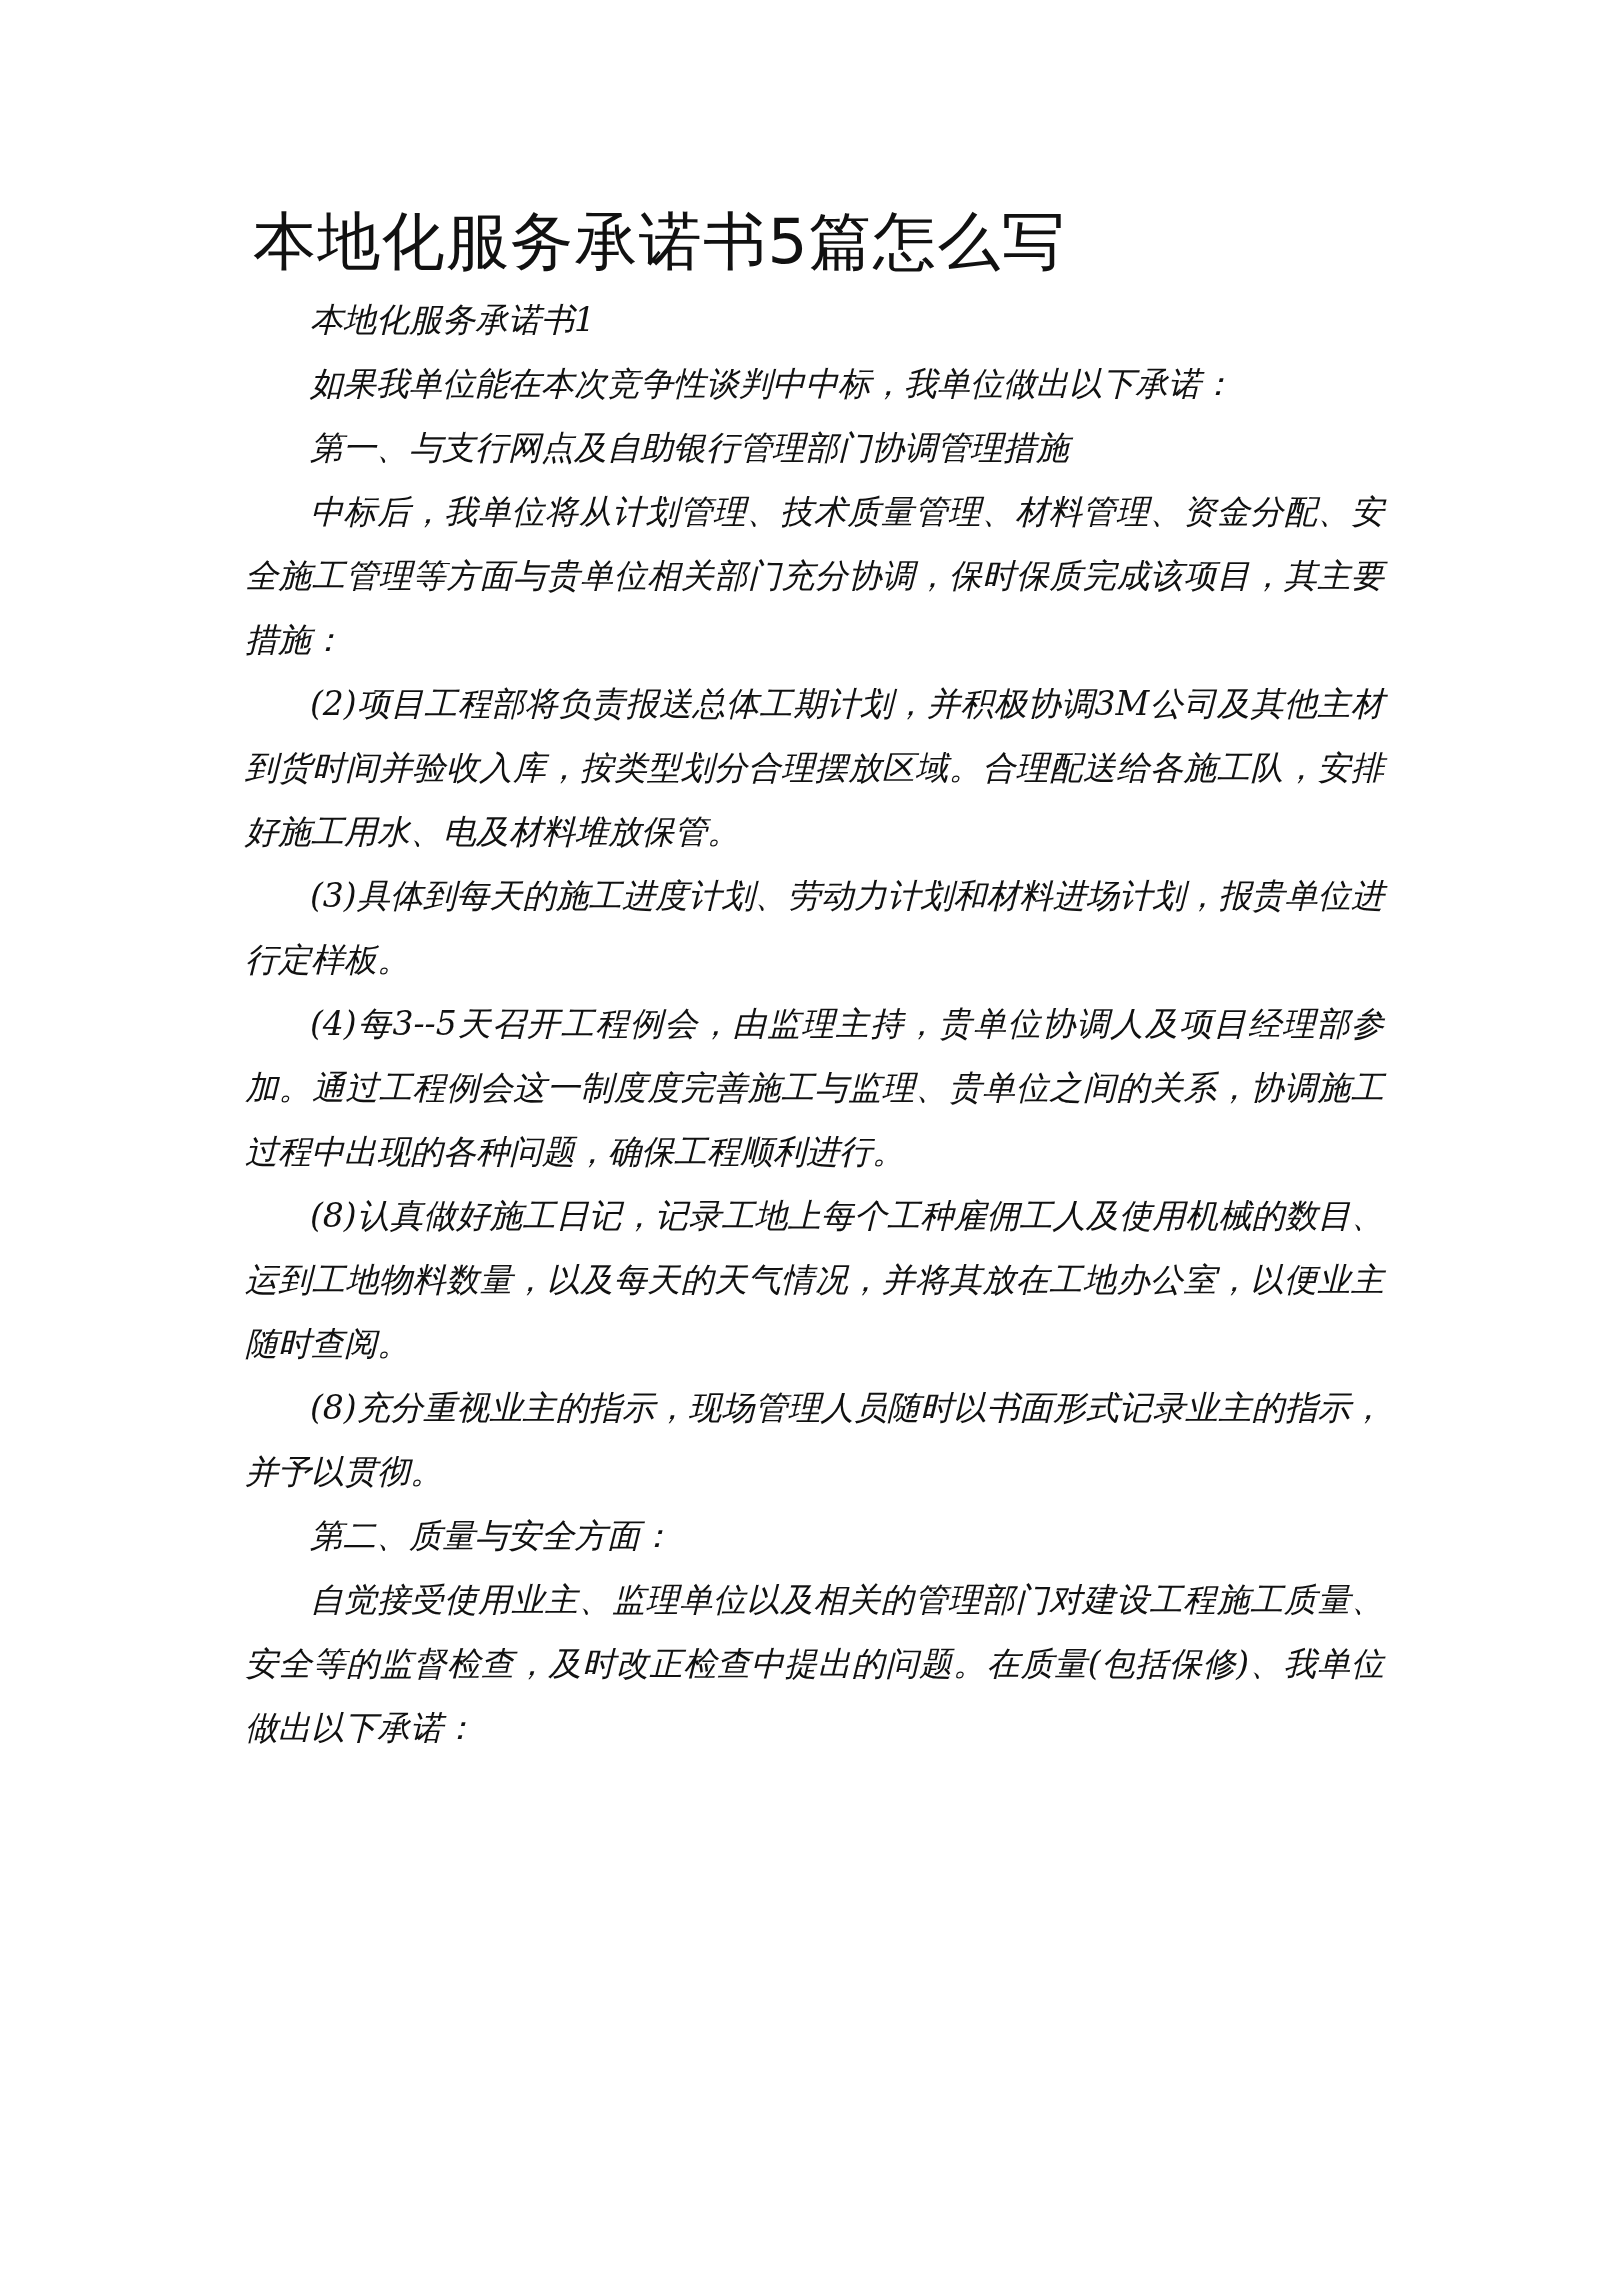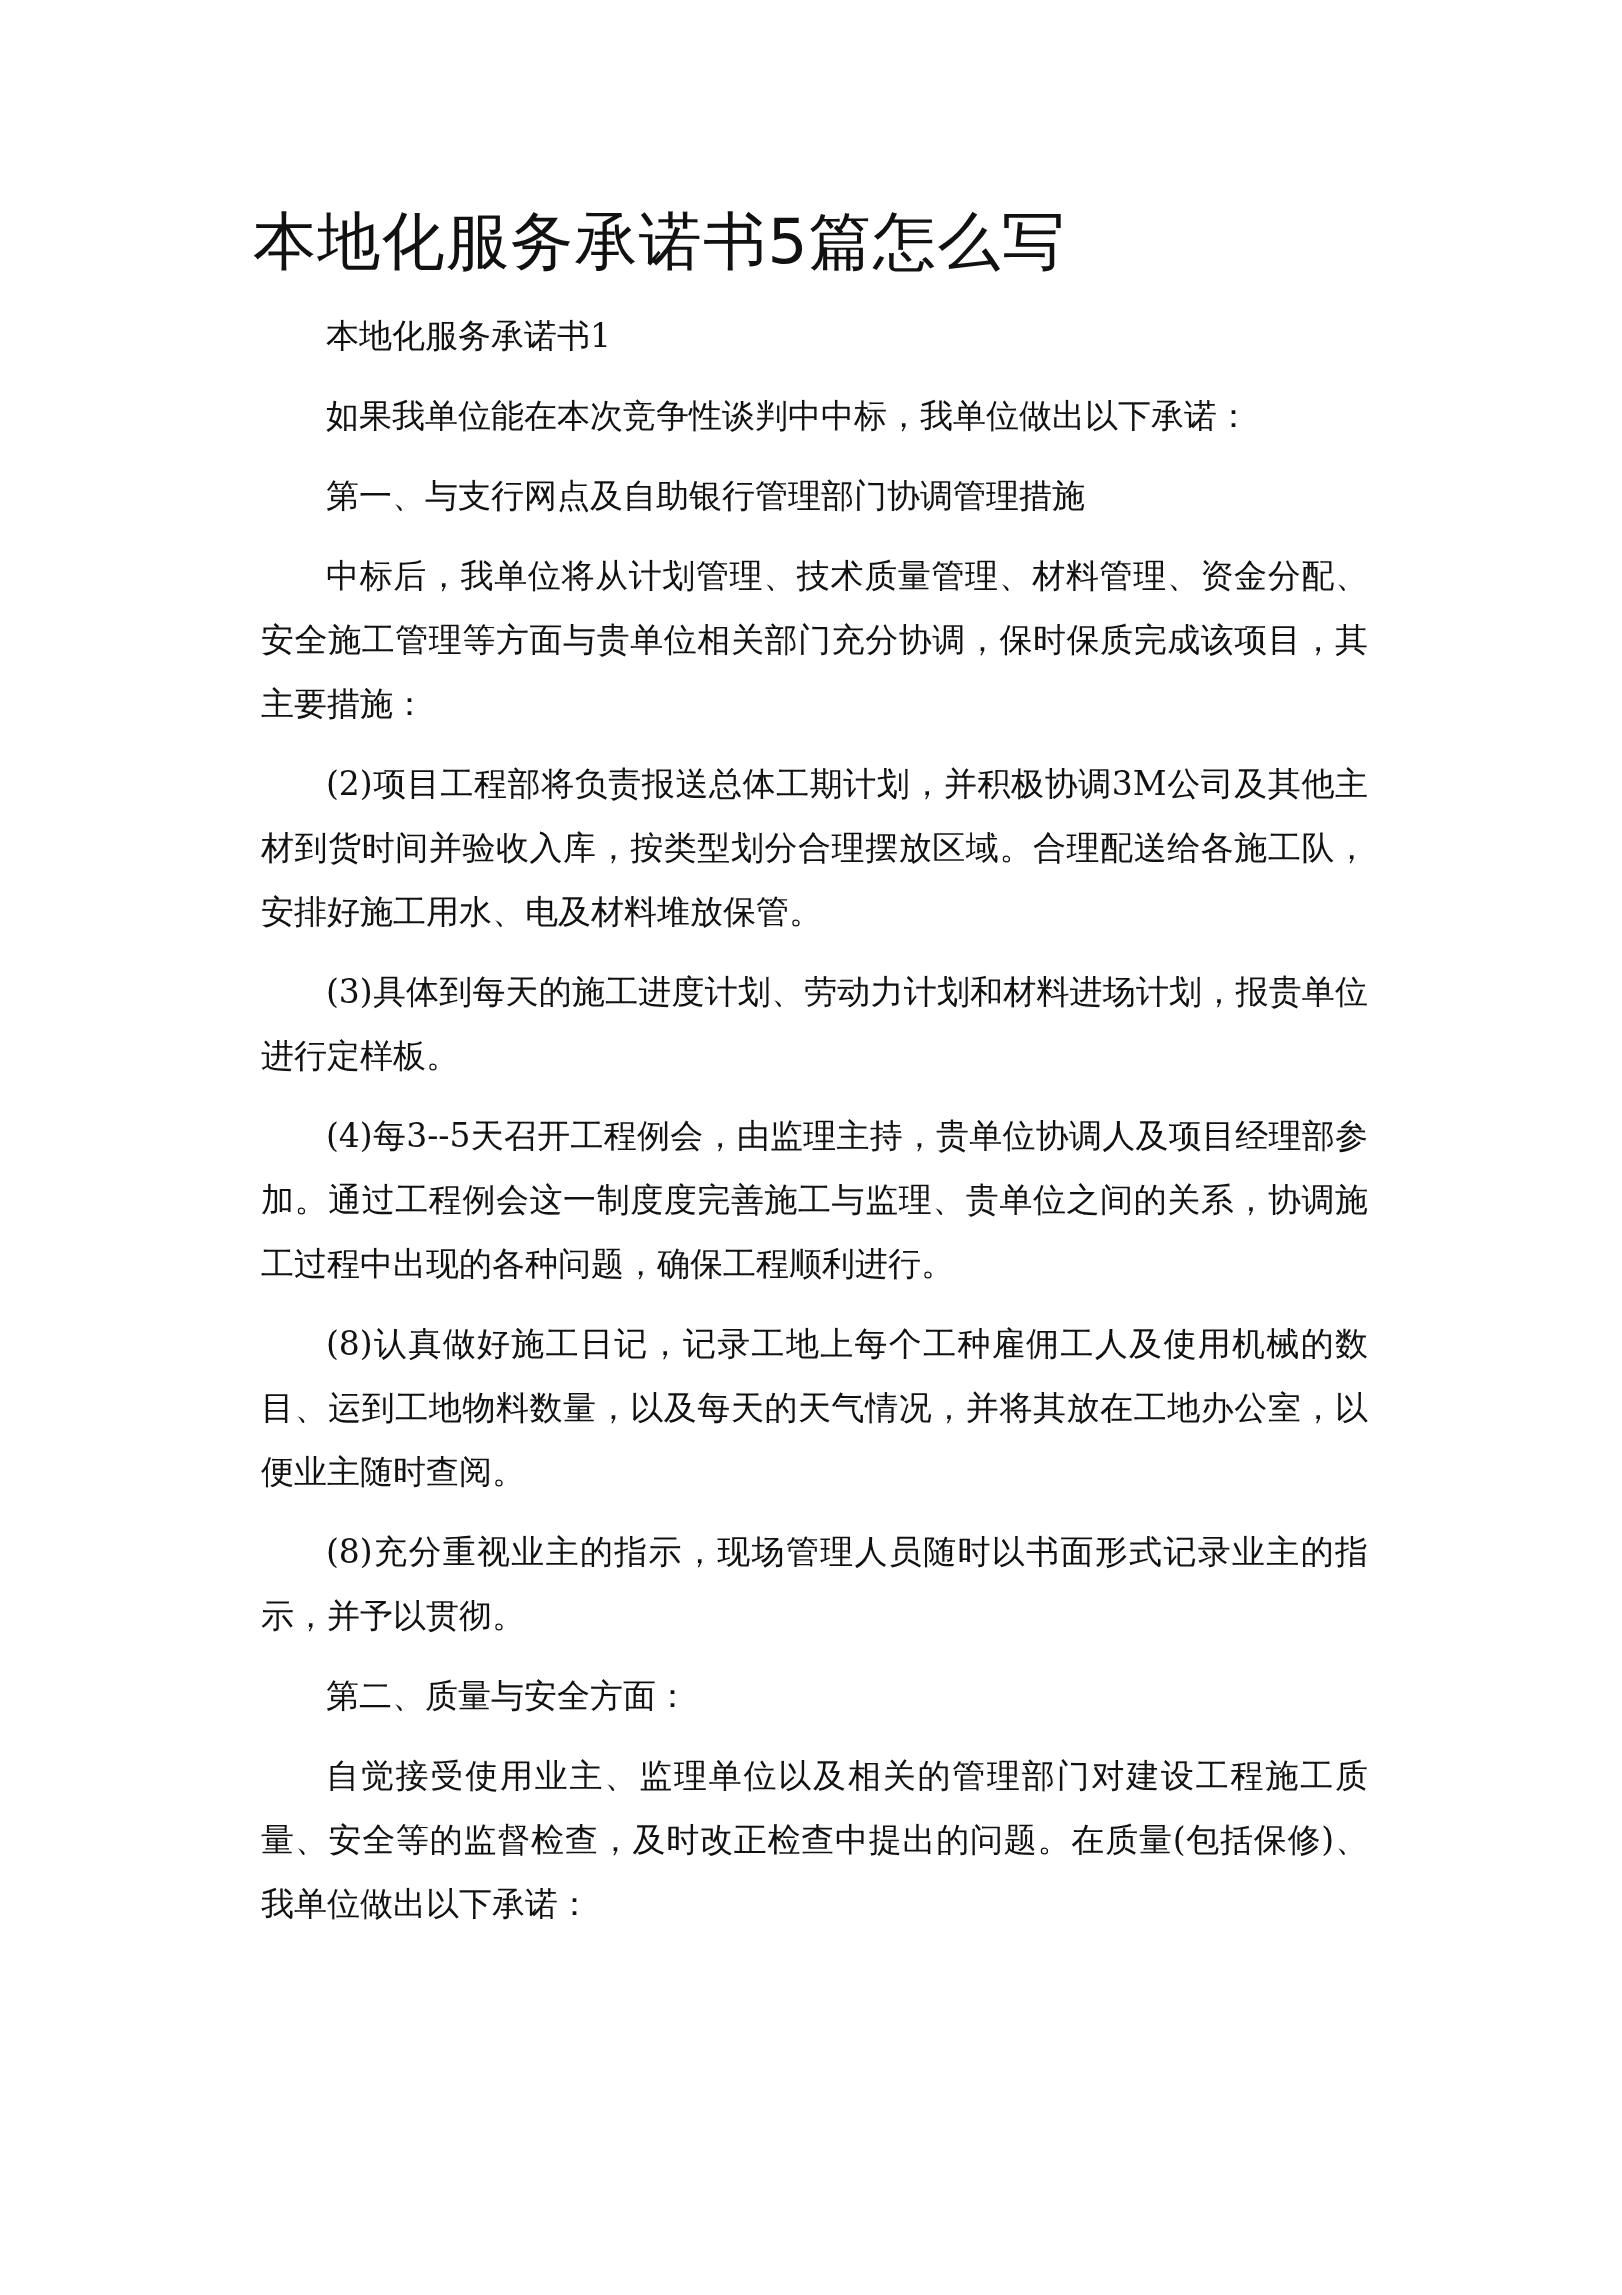--- a/index.html
+++ b/index.html
@@ -37,24 +37,25 @@
   .body {
     position: absolute;
     left: 0;
     top: 288px;
     width: 1139px;
     font-size: 33px;
     line-height: 64px;
     text-align: justify;
   }
   .body p {
-    margin: 16px;
+    margin: 0;
     text-indent: 65px;
     text-align: justify;
     text-align-last: left;
+    font-style: italic;
   }
 </style>
 </head>
 <body>
 
 <div class="page">
   <h1 class="title">本地化服务承诺书5篇怎么写</h1>
   <div class="body">
     <p>本地化服务承诺书1</p>
     <p>如果我单位能在本次竞争性谈判中中标，我单位做出以下承诺：</p>

